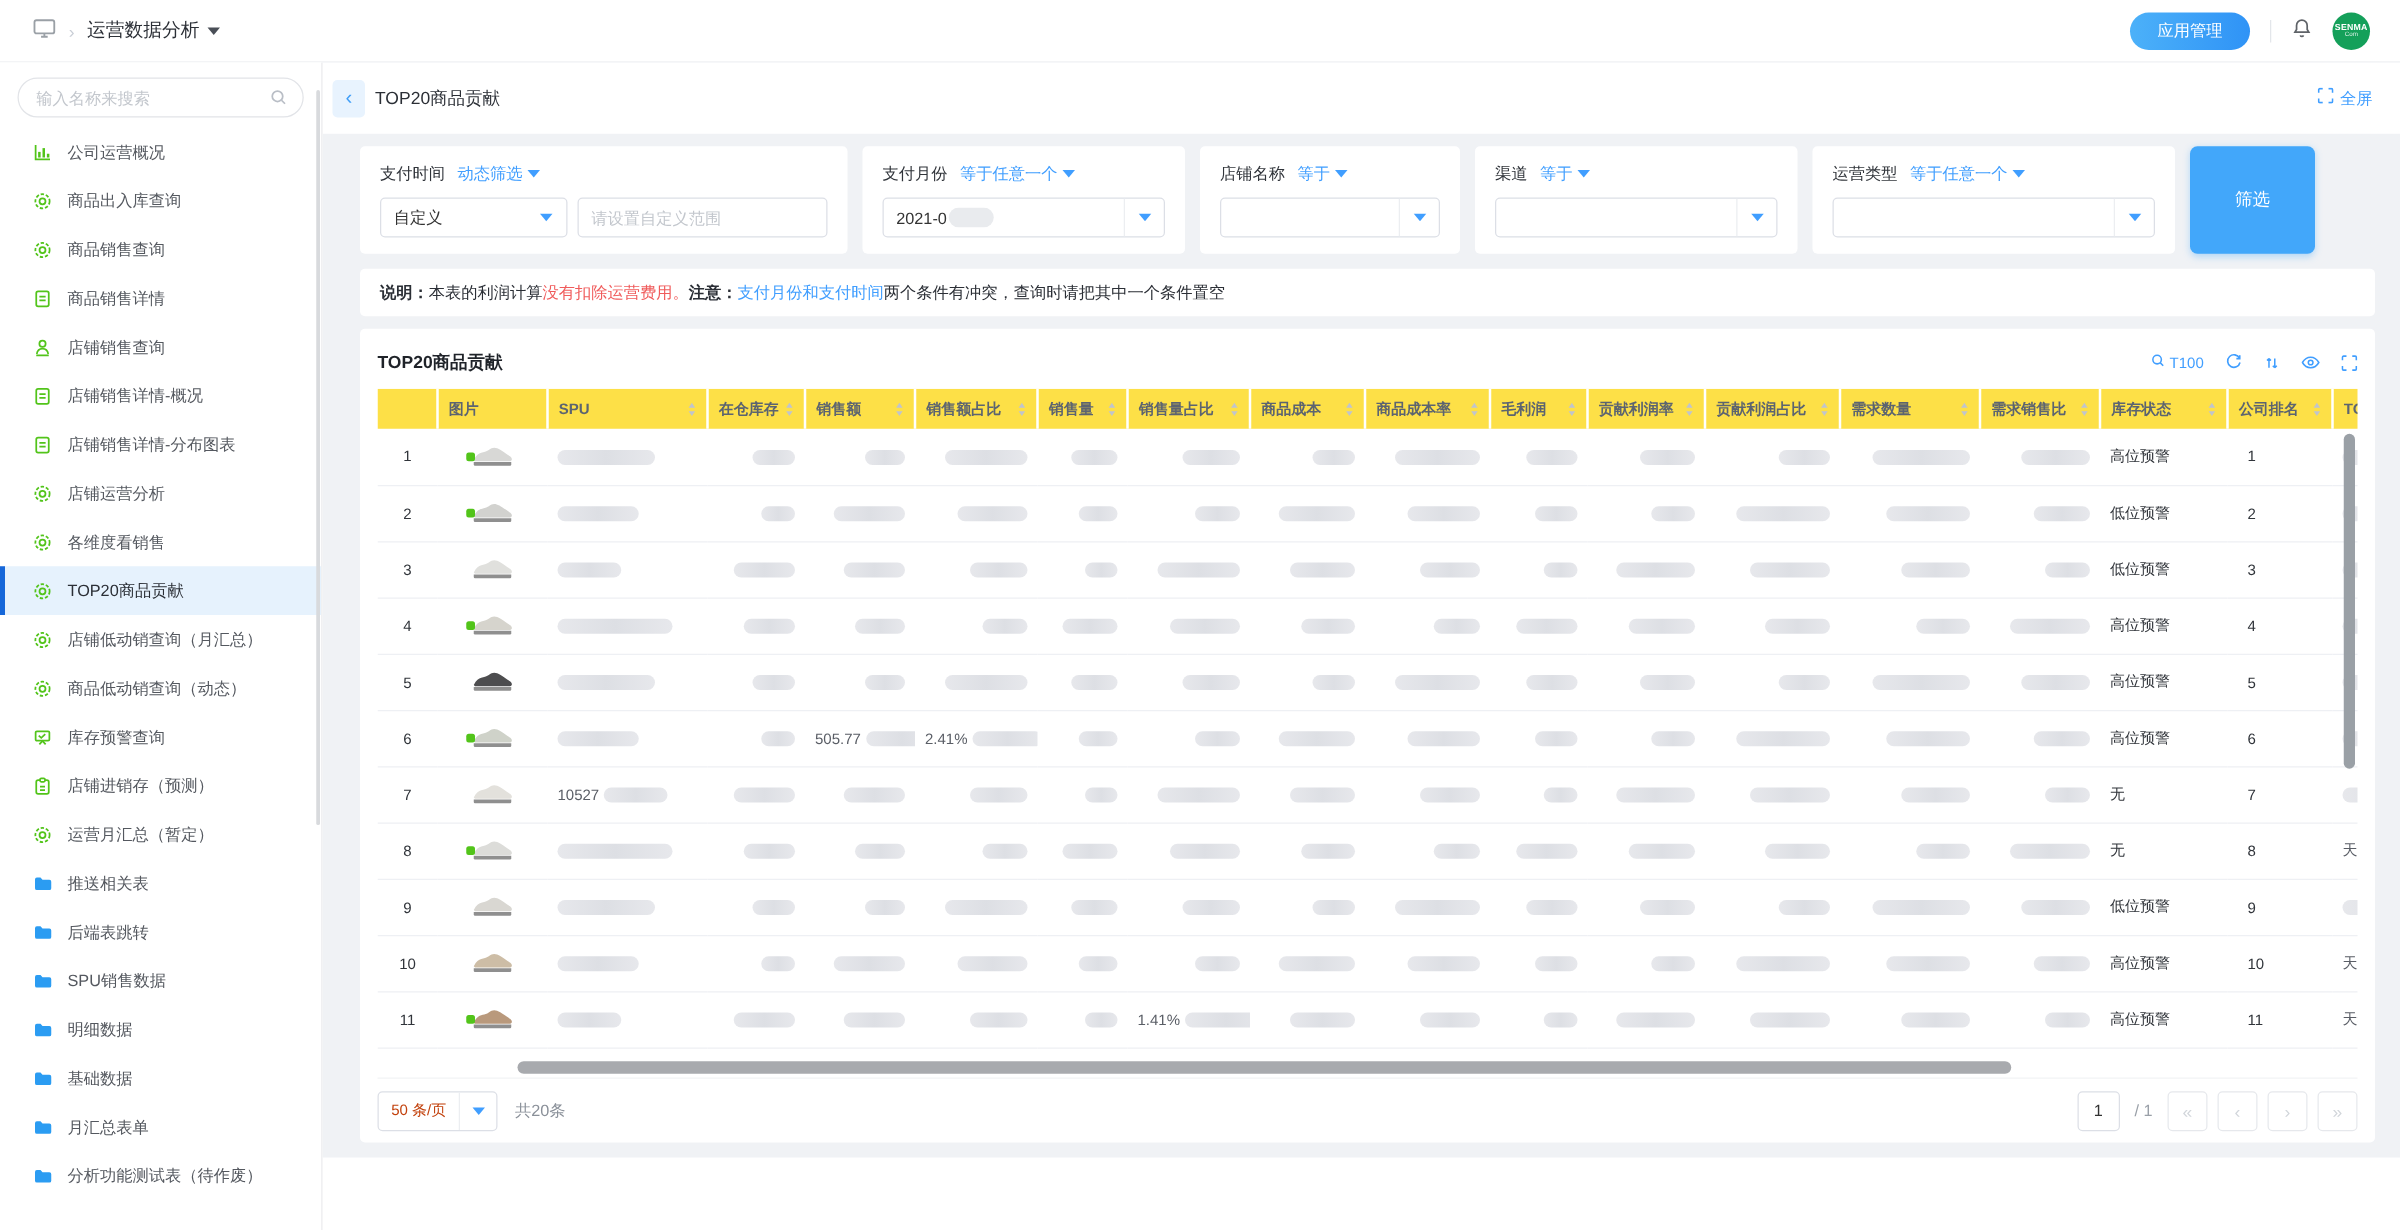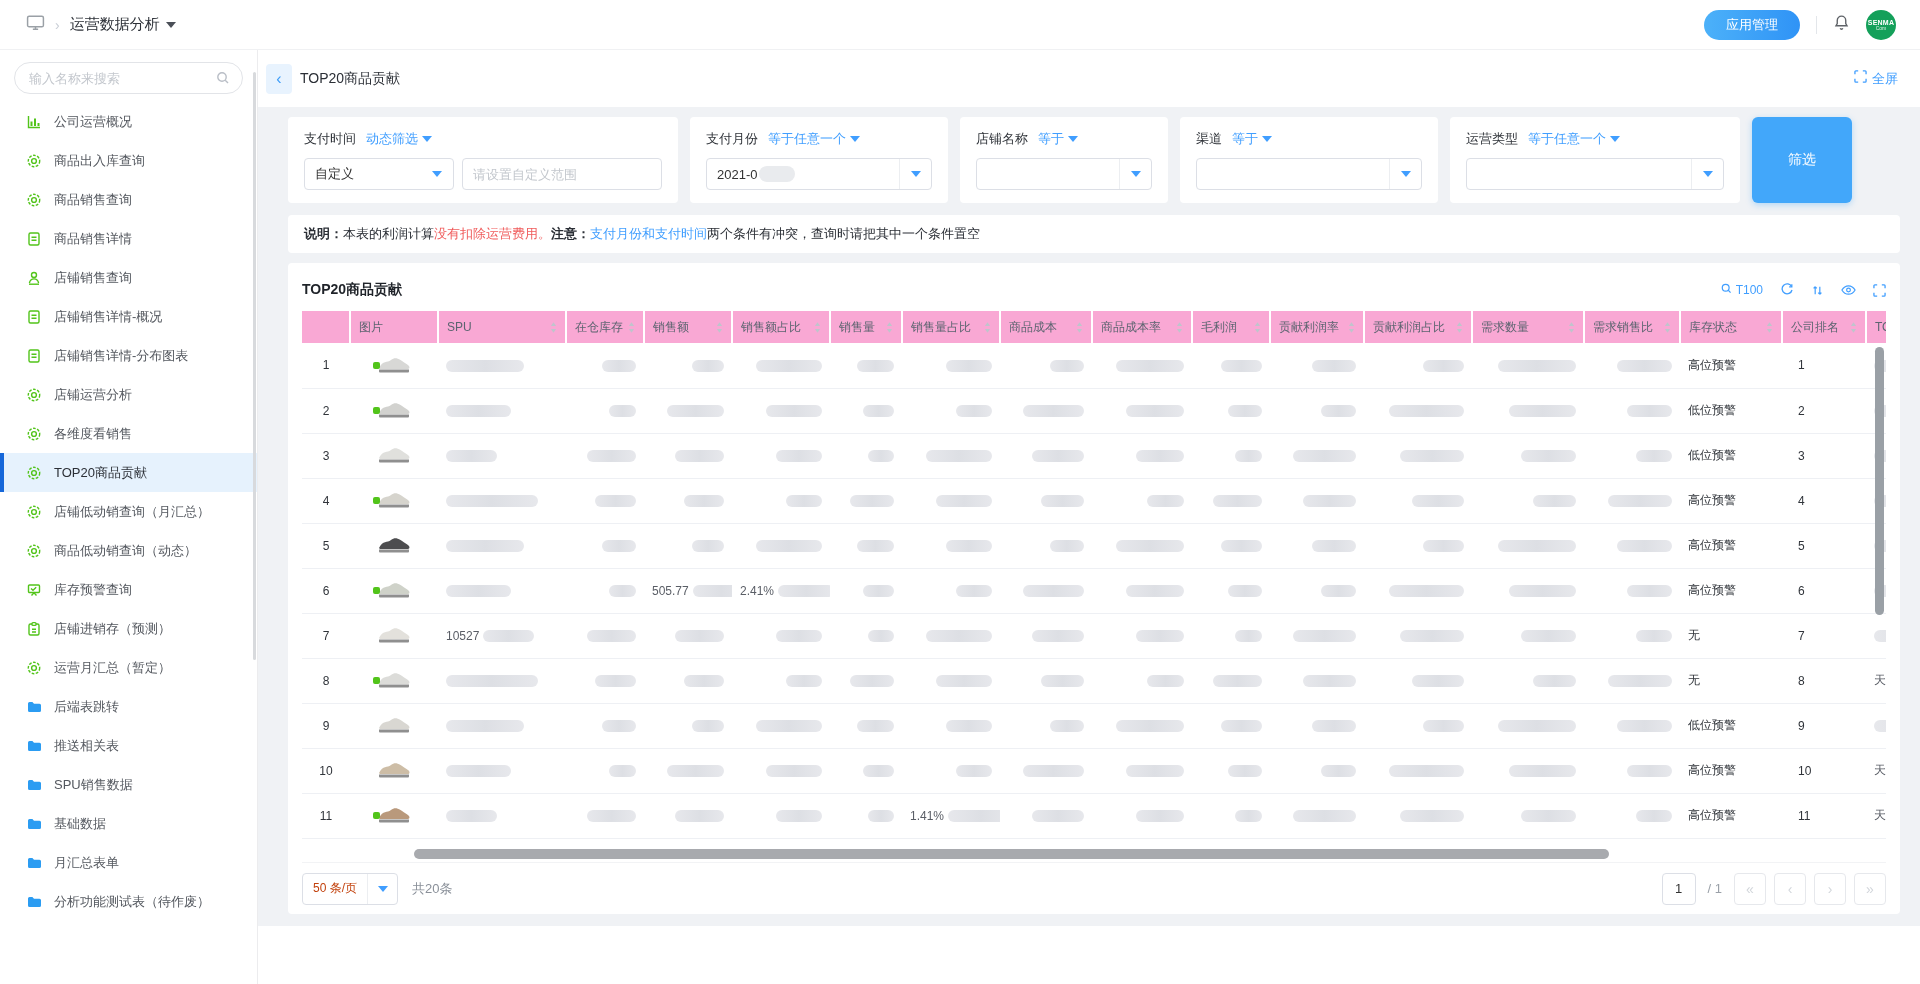--- a/index.html
+++ b/index.html
@@ -60,21 +60,21 @@
   .note-red{color:#f05b5b;}
   .note-blue{color:#409eff;}
   
   .table-card{background:#fff;border-radius:4px;margin-top:10px;padding:12px 14px 0 14px;}
   .table-head{display:flex;align-items:center;height:30px;}
   .table-title{font-size:14px;font-weight:bold;color:#1f2329;}
   .table-tools{margin-left:auto;display:flex;align-items:center;gap:17px;color:#409eff;font-size:12px;}
   .tool{display:flex;align-items:center;gap:3px;cursor:pointer;}
   .table-wrap{position:relative;margin-top:6px;height:535px;overflow:hidden;}
   table{border-collapse:collapse;table-layout:fixed;width:1714px;font-size:12px;color:#30343a;}
-  th{background:#f9a8d4;height:32px;font-weight:normal;color:#5c6470;padding:0 8px;border-left:2px solid #fff;}
+  th{background:#fde047;height:32px;font-weight:bold;color:#5c6470;padding:0 8px;border-left:2px solid #fff;}
   th:first-child{border-left:none;}
   .th-in{display:flex;align-items:center;justify-content:space-between;gap:4px;}
   .th-in span{white-space:nowrap;overflow:hidden;}
   td{height:45px;border-bottom:1px solid #eef0f4;padding:0 8px;white-space:nowrap;overflow:hidden;}
   td.c{text-align:center;} td.r{text-align:right;}
   .blur{display:inline-block;height:12px;border-radius:6px;background:linear-gradient(90deg,#e7e8ec,#dddfe4,#e7e8ec);vertical-align:middle;}
   .frag{color:#5a5e66;margin-right:4px;vertical-align:middle;}
   .thumb{width:36px;height:24px;position:relative;margin:0 auto;}
   .badge{position:absolute;top:-3px;left:-3px;width:7px;height:7px;background:#52c41a;border-radius:2px;}
   .v-scroll{position:absolute;right:2px;top:36px;width:9px;height:268px;background:#9aa0a6;border-radius:5px;}
@@ -269,37 +269,45 @@
             </svg>
           </span>
           <span class="s-label">运营月汇总（暂定）</span>
         </div>
         <div class="side-item">
           <span class="s-icon">
             <svg width="16" height="16" viewBox="0 0 16 16">
               <path d="M2 4.5A1.5 1.5 0 0 1 3.5 3h2.9l1.6 1.8h5.5A1.5 1.5 0 0 1 15 6.3v5.2a1.5 1.5 0 0 1-1.5 1.5h-10A1.5 1.5 0 0 1 2 11.5Z" fill="#2b9cf2"></path>
             </svg>
           </span>
-          <span class="s-label">后端表跳转</span>
+          <span class="s-label">推送相关表</span>
         </div>
         <div class="side-item">
           <span class="s-icon">
             <svg width="16" height="16" viewBox="0 0 16 16">
               <path d="M2 4.5A1.5 1.5 0 0 1 3.5 3h2.9l1.6 1.8h5.5A1.5 1.5 0 0 1 15 6.3v5.2a1.5 1.5 0 0 1-1.5 1.5h-10A1.5 1.5 0 0 1 2 11.5Z" fill="#2b9cf2"></path>
             </svg>
           </span>
-          <span class="s-label">推送相关表</span>
+          <span class="s-label">后端表跳转</span>
         </div>
         <div class="side-item">
           <span class="s-icon">
             <svg width="16" height="16" viewBox="0 0 16 16">
               <path d="M2 4.5A1.5 1.5 0 0 1 3.5 3h2.9l1.6 1.8h5.5A1.5 1.5 0 0 1 15 6.3v5.2a1.5 1.5 0 0 1-1.5 1.5h-10A1.5 1.5 0 0 1 2 11.5Z" fill="#2b9cf2"></path>
             </svg>
           </span>
           <span class="s-label">SPU销售数据</span>
+        </div>
+        <div class="side-item">
+          <span class="s-icon">
+            <svg width="16" height="16" viewBox="0 0 16 16">
+              <path d="M2 4.5A1.5 1.5 0 0 1 3.5 3h2.9l1.6 1.8h5.5A1.5 1.5 0 0 1 15 6.3v5.2a1.5 1.5 0 0 1-1.5 1.5h-10A1.5 1.5 0 0 1 2 11.5Z" fill="#2b9cf2"></path>
+            </svg>
+          </span>
+          <span class="s-label">明细数据</span>
         </div>
         <div class="side-item">
           <span class="s-icon">
             <svg width="16" height="16" viewBox="0 0 16 16">
               <path d="M2 4.5A1.5 1.5 0 0 1 3.5 3h2.9l1.6 1.8h5.5A1.5 1.5 0 0 1 15 6.3v5.2a1.5 1.5 0 0 1-1.5 1.5h-10A1.5 1.5 0 0 1 2 11.5Z" fill="#2b9cf2"></path>
             </svg>
           </span>
           <span class="s-label">基础数据</span>
         </div>
         <div class="side-item">

